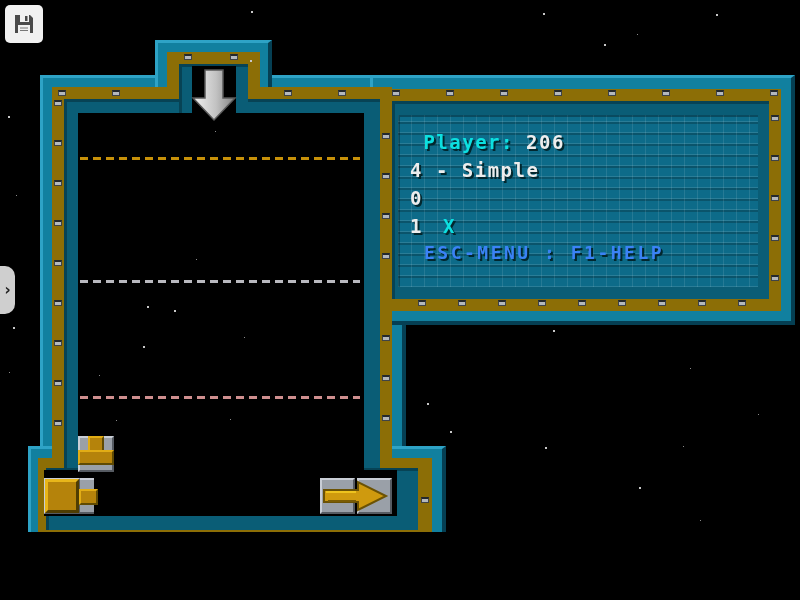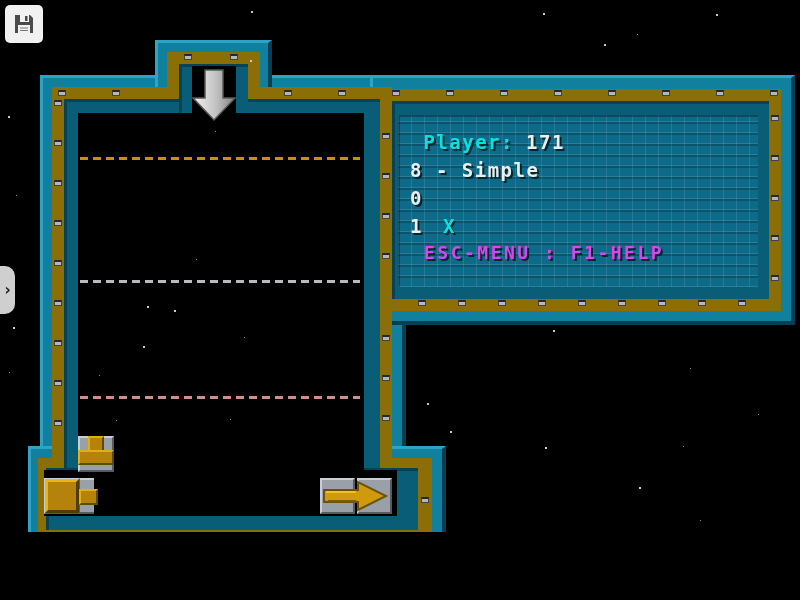--- a/index.html
+++ b/index.html
@@ -37,21 +37,21 @@
   svg{z-index:9;overflow:visible;}
 
   
   .hud{left:398px;top:115px;width:360px;height:172px;z-index:8;
        font-weight:bold;font-size:19px;letter-spacing:1.5px;line-height:1;
        padding-top:13px;text-shadow:2px 2px 0 #02272e;}
   .hud-row{position:relative;display:flex;align-items:center;height:28px;}
   .hud-label{position:relative;width:116px;text-align:right;color:#0ce0e0;}
   .hud-value{position:relative;margin-left:12px;color:#ededed;}
   .hud-suffix{position:relative;margin-left:20px;color:#0ce0e0;}
-  .hud-footer{position:relative;margin-top:4px;margin-left:26px;color:#d946ef;
+  .hud-footer{position:relative;margin-top:4px;margin-left:26px;color:#3b82f6;
               letter-spacing:2.5px;font-size:18px;}
 
   
   .save-btn{left:5px;top:5px;width:38px;height:38px;background:#f1f1f1;border-radius:5px;
             z-index:20;display:flex;align-items:center;justify-content:center;cursor:pointer;}
   .side-tab{left:0;top:266px;width:15px;height:48px;background:#cfcfcf;
             border-radius:0 10px 10px 0;z-index:20;display:flex;align-items:center;
             justify-content:center;color:#222;font-size:15px;font-weight:bold;cursor:pointer;
             font-family:"DejaVu Sans", sans-serif;}
 </style>
@@ -205,24 +205,24 @@
   <div class="tile" style="left:357px;top:478px;width:35px;height:36px;"></div>
   <svg style="left:322px;top:478px;" width="68" height="36" viewBox="0 0 68 36">
     <polygon points="2,12 36,12 36,4 64,18 36,32 36,24 2,24" fill="#cf9a0e" stroke="#6b5204" stroke-width="2"></polygon>
     <line x1="4" y1="14" x2="34" y2="14" stroke="#eec31e" stroke-width="2"></line>
     <line x1="6" y1="23" x2="34" y2="23" stroke="#7a5c04" stroke-width="2"></line>
   </svg>
 
   <div class="hud">
     <div class="hud-row">
       <span class="hud-label">Player:</span>
-      <span class="hud-value">171</span>
-    </div>
-    <div class="hud-row">
-      <span class="hud-value">8 - Simple</span>
+      <span class="hud-value">206</span>
+    </div>
+    <div class="hud-row">
+      <span class="hud-value">4 - Simple</span>
     </div>
     <div class="hud-row">
       <span class="hud-value">0</span>
     </div>
     <div class="hud-row">
       <span class="hud-value">1</span>
       <span class="hud-suffix">X</span>
     </div>
     <div class="hud-footer">ESC-MENU : F1-HELP</div>
   </div>

